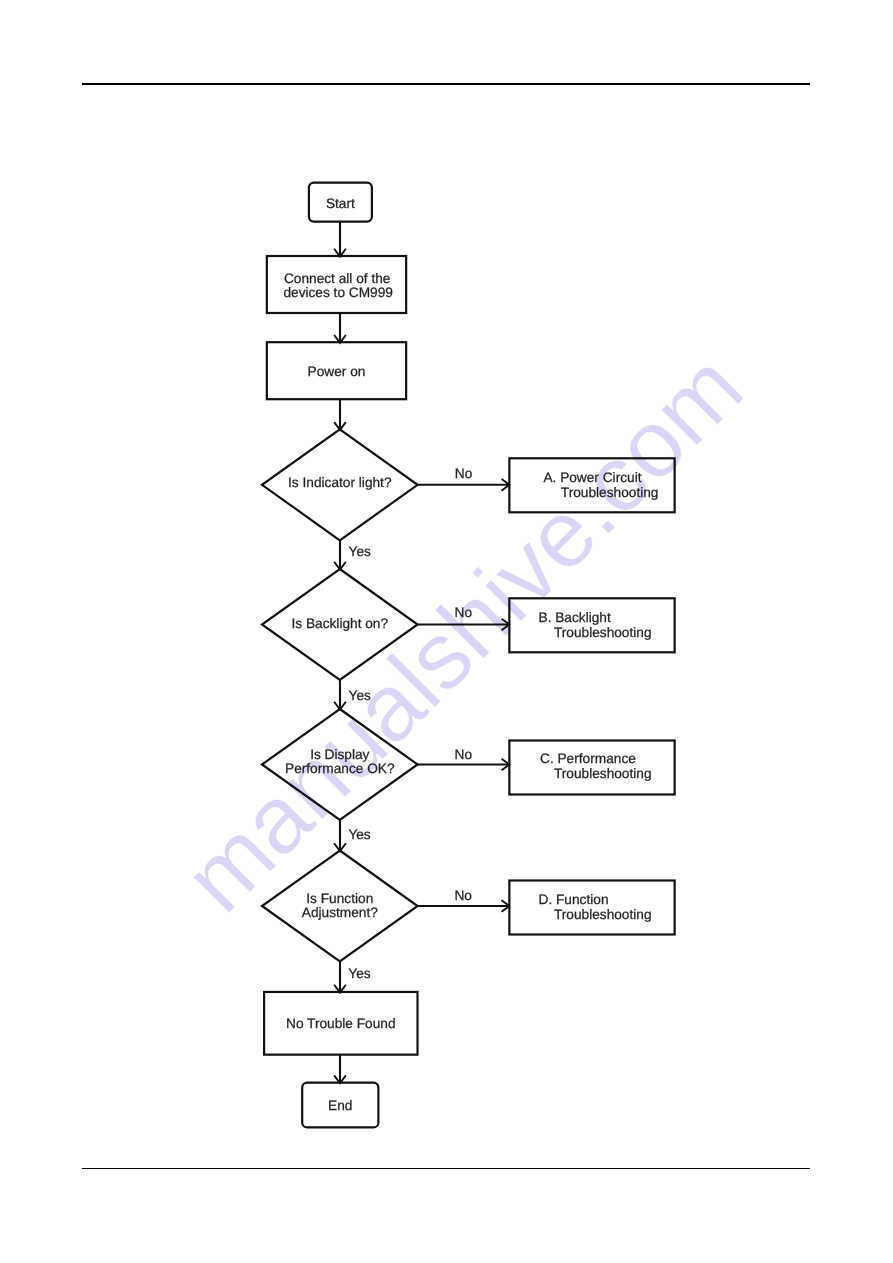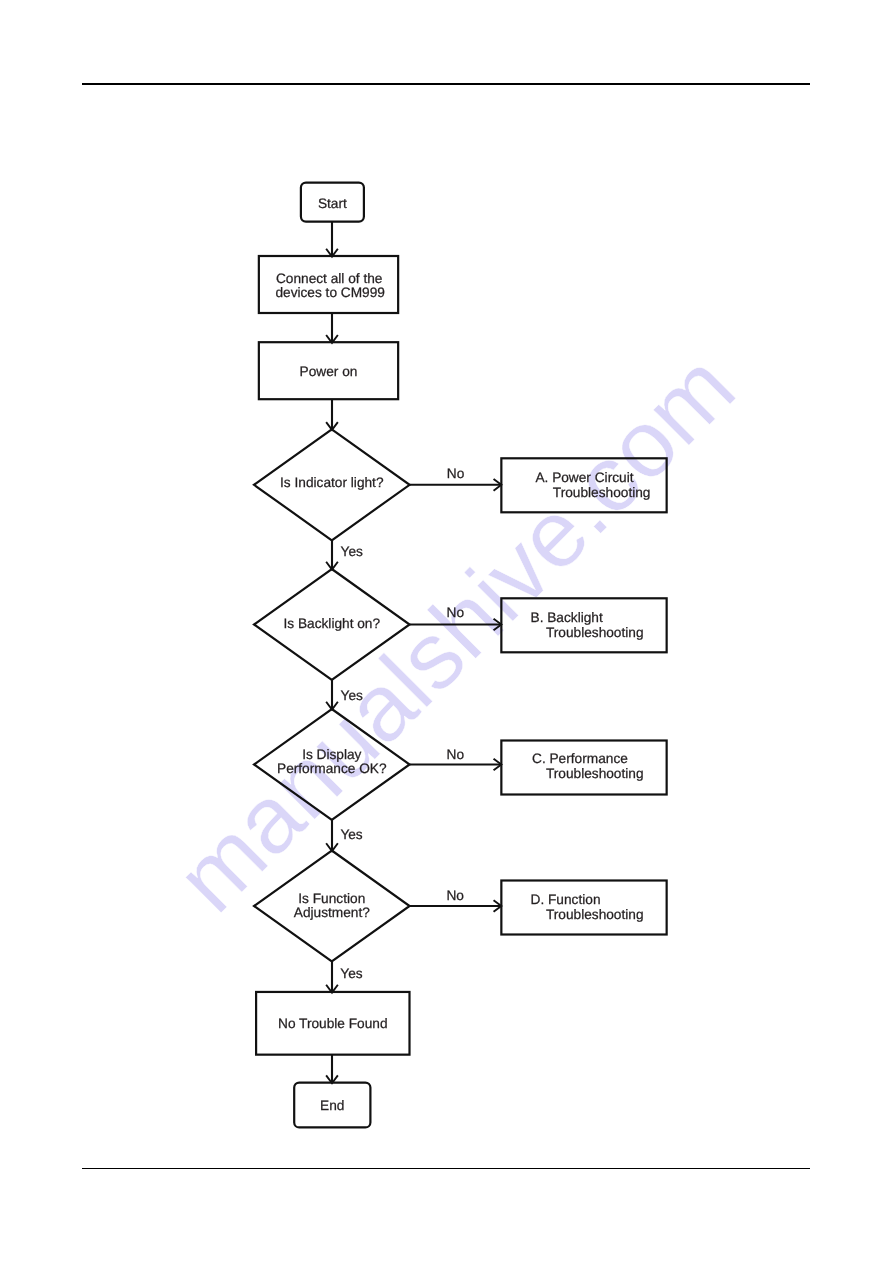--- a/index.html
+++ b/index.html
@@ -1,21 +1,21 @@
 <!DOCTYPE html>
 <html><head>
 <meta charset="utf-8">
 <title>Troubleshooting Flowchart</title>
 <style>
   html,body{margin:0;padding:0;background:#ffffff;}
   body{width:893px;height:1263px;font-family:"Liberation Sans",sans-serif;
        -webkit-font-smoothing:antialiased;text-rendering:geometricPrecision;}
   #page{position:relative;width:893px;height:1263px;overflow:hidden;background:#ffffff;}
   .rule{position:absolute;background:#000000;}
-  #watermark-layer,#chart-layer{position:absolute;left:8px;top:0;width:775px;height:1263px;}
+  #watermark-layer,#chart-layer{position:absolute;left:16px;top:0;width:775px;height:1263px;}
   #watermark-layer{pointer-events:none;}
   svg{display:block;}
   .node-shape{fill:none;stroke:#111111;stroke-width:2.2;}
   .node-label{font-family:"Liberation Sans",sans-serif;font-size:13.7px;letter-spacing:0px;
               fill:#231f20;stroke:#231f20;stroke-width:0.25px;paint-order:stroke fill;}
   .edge-line{stroke:#111111;stroke-width:2.1;fill:none;}
   .arrow-head{stroke:#111111;stroke-width:1.9;fill:none;}
   .edge-label{font-family:"Liberation Sans",sans-serif;font-size:13.7px;letter-spacing:0px;
               fill:#231f20;stroke:#231f20;stroke-width:0.25px;paint-order:stroke fill;}
   .wm-text{font-family:"Liberation Sans",sans-serif;font-weight:400;stroke:#ffffff;stroke-width:0.45px;paint-order:fill stroke;}

